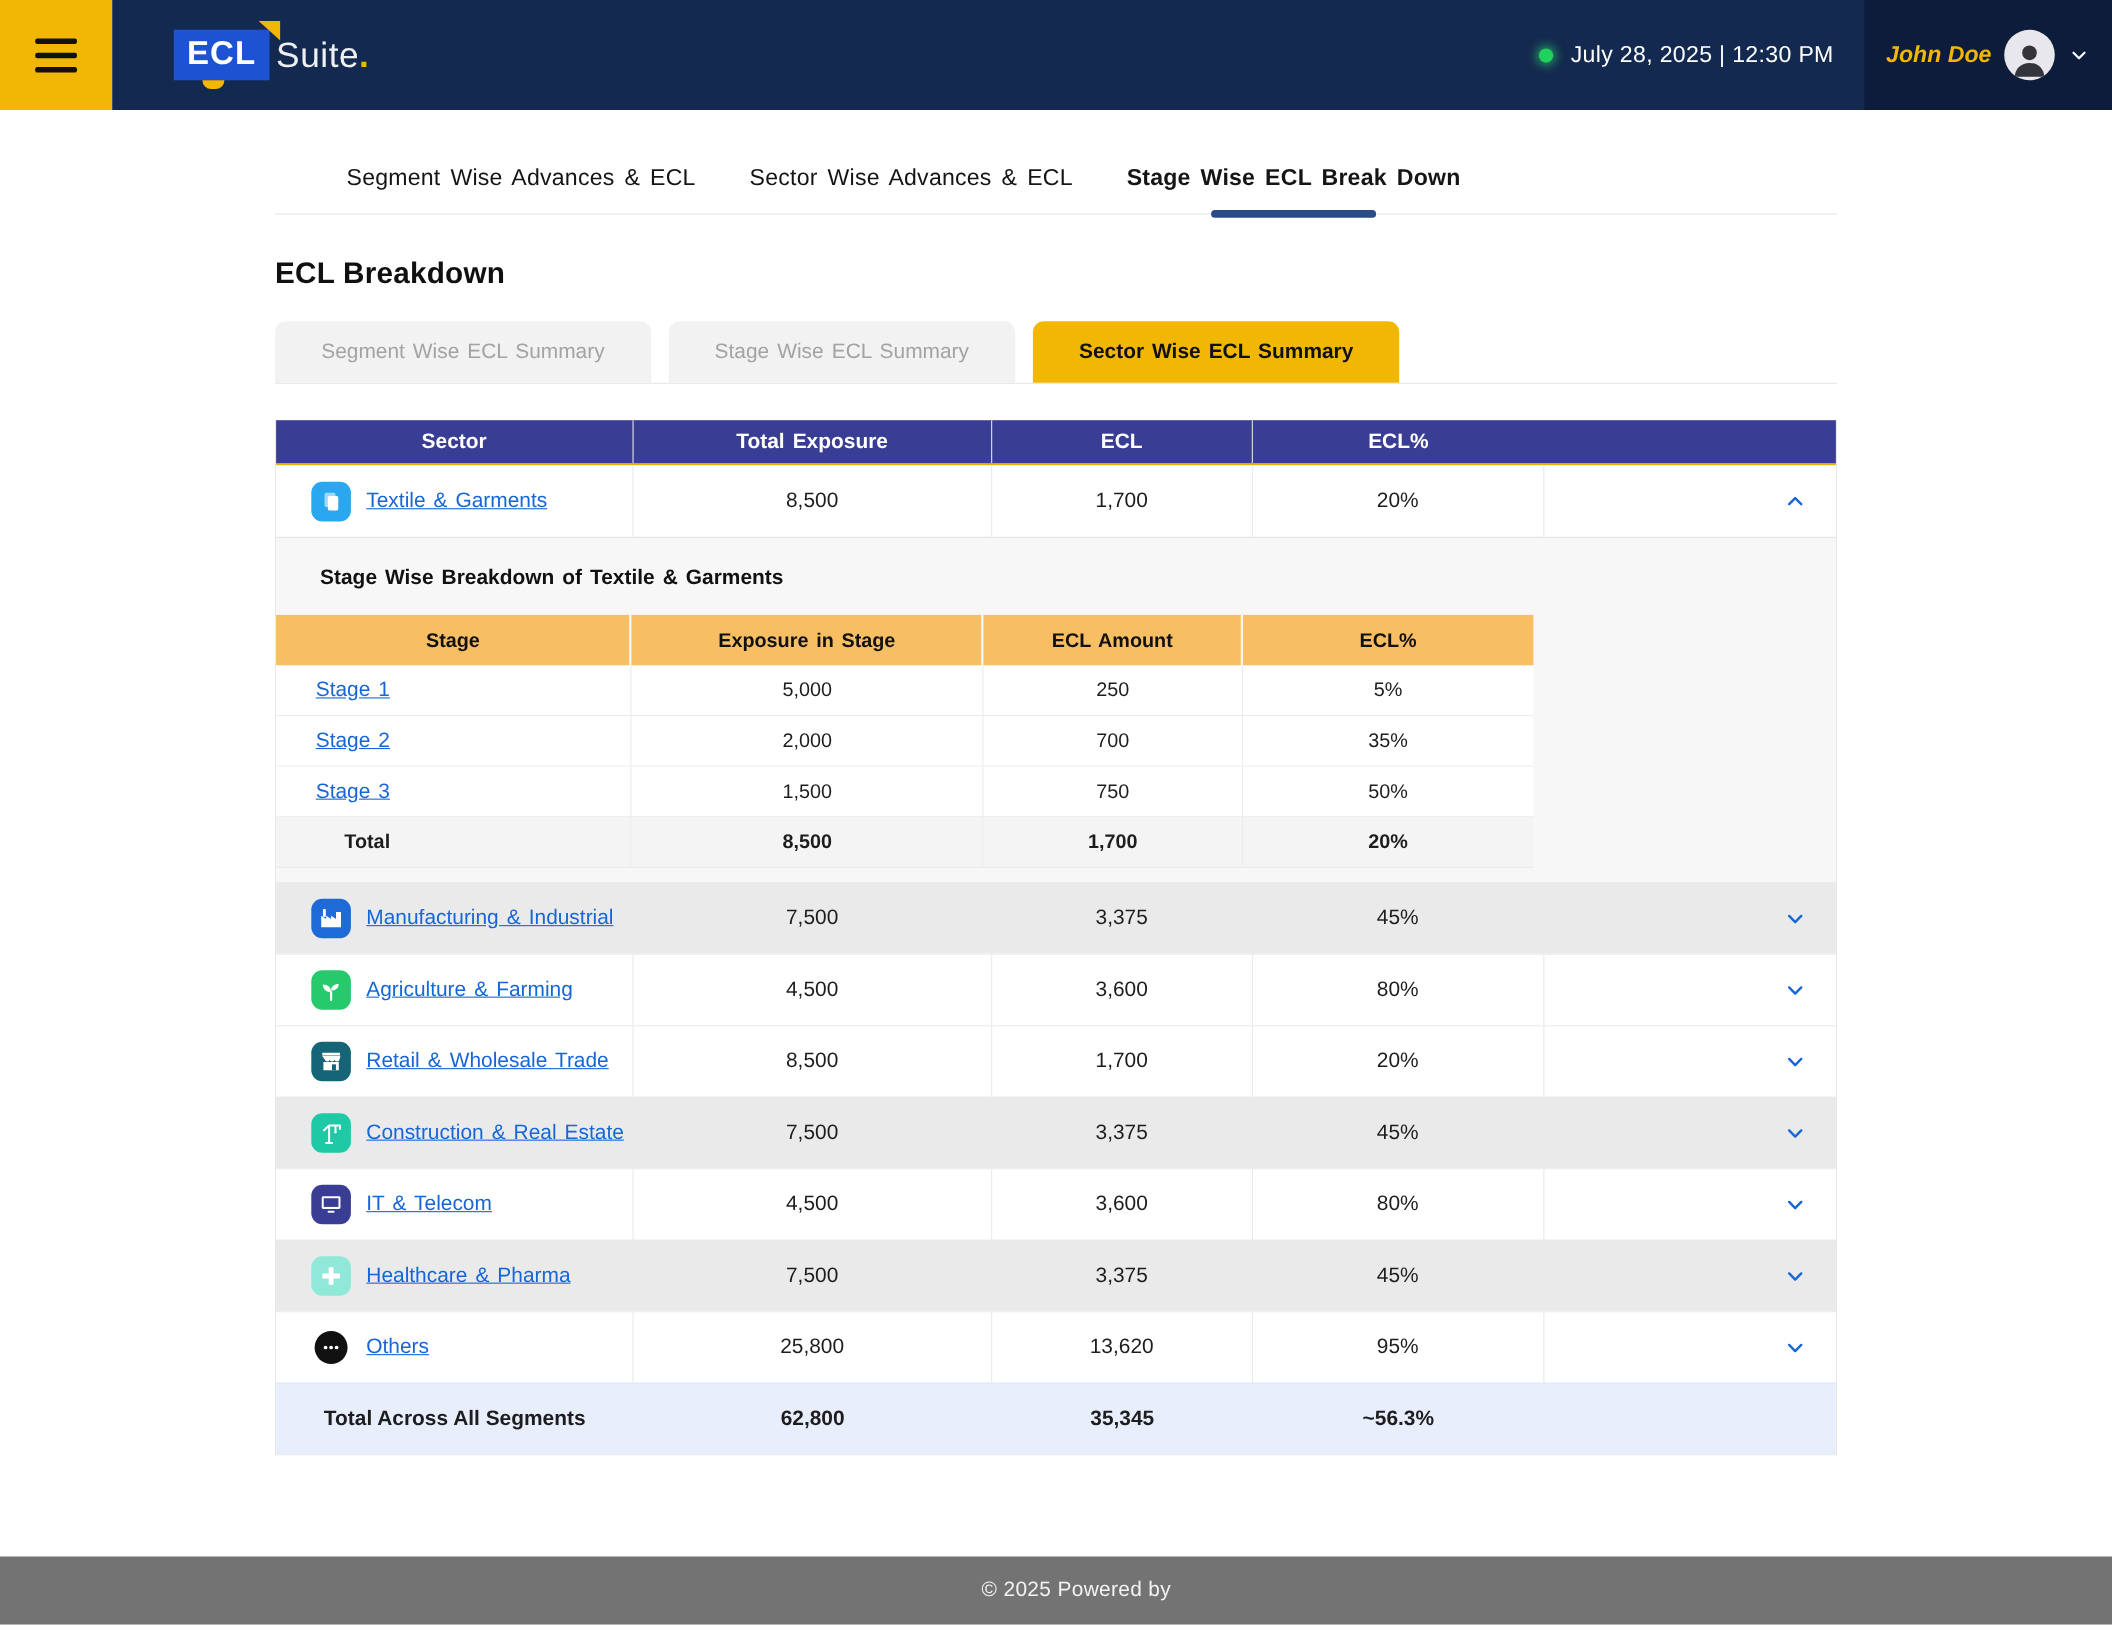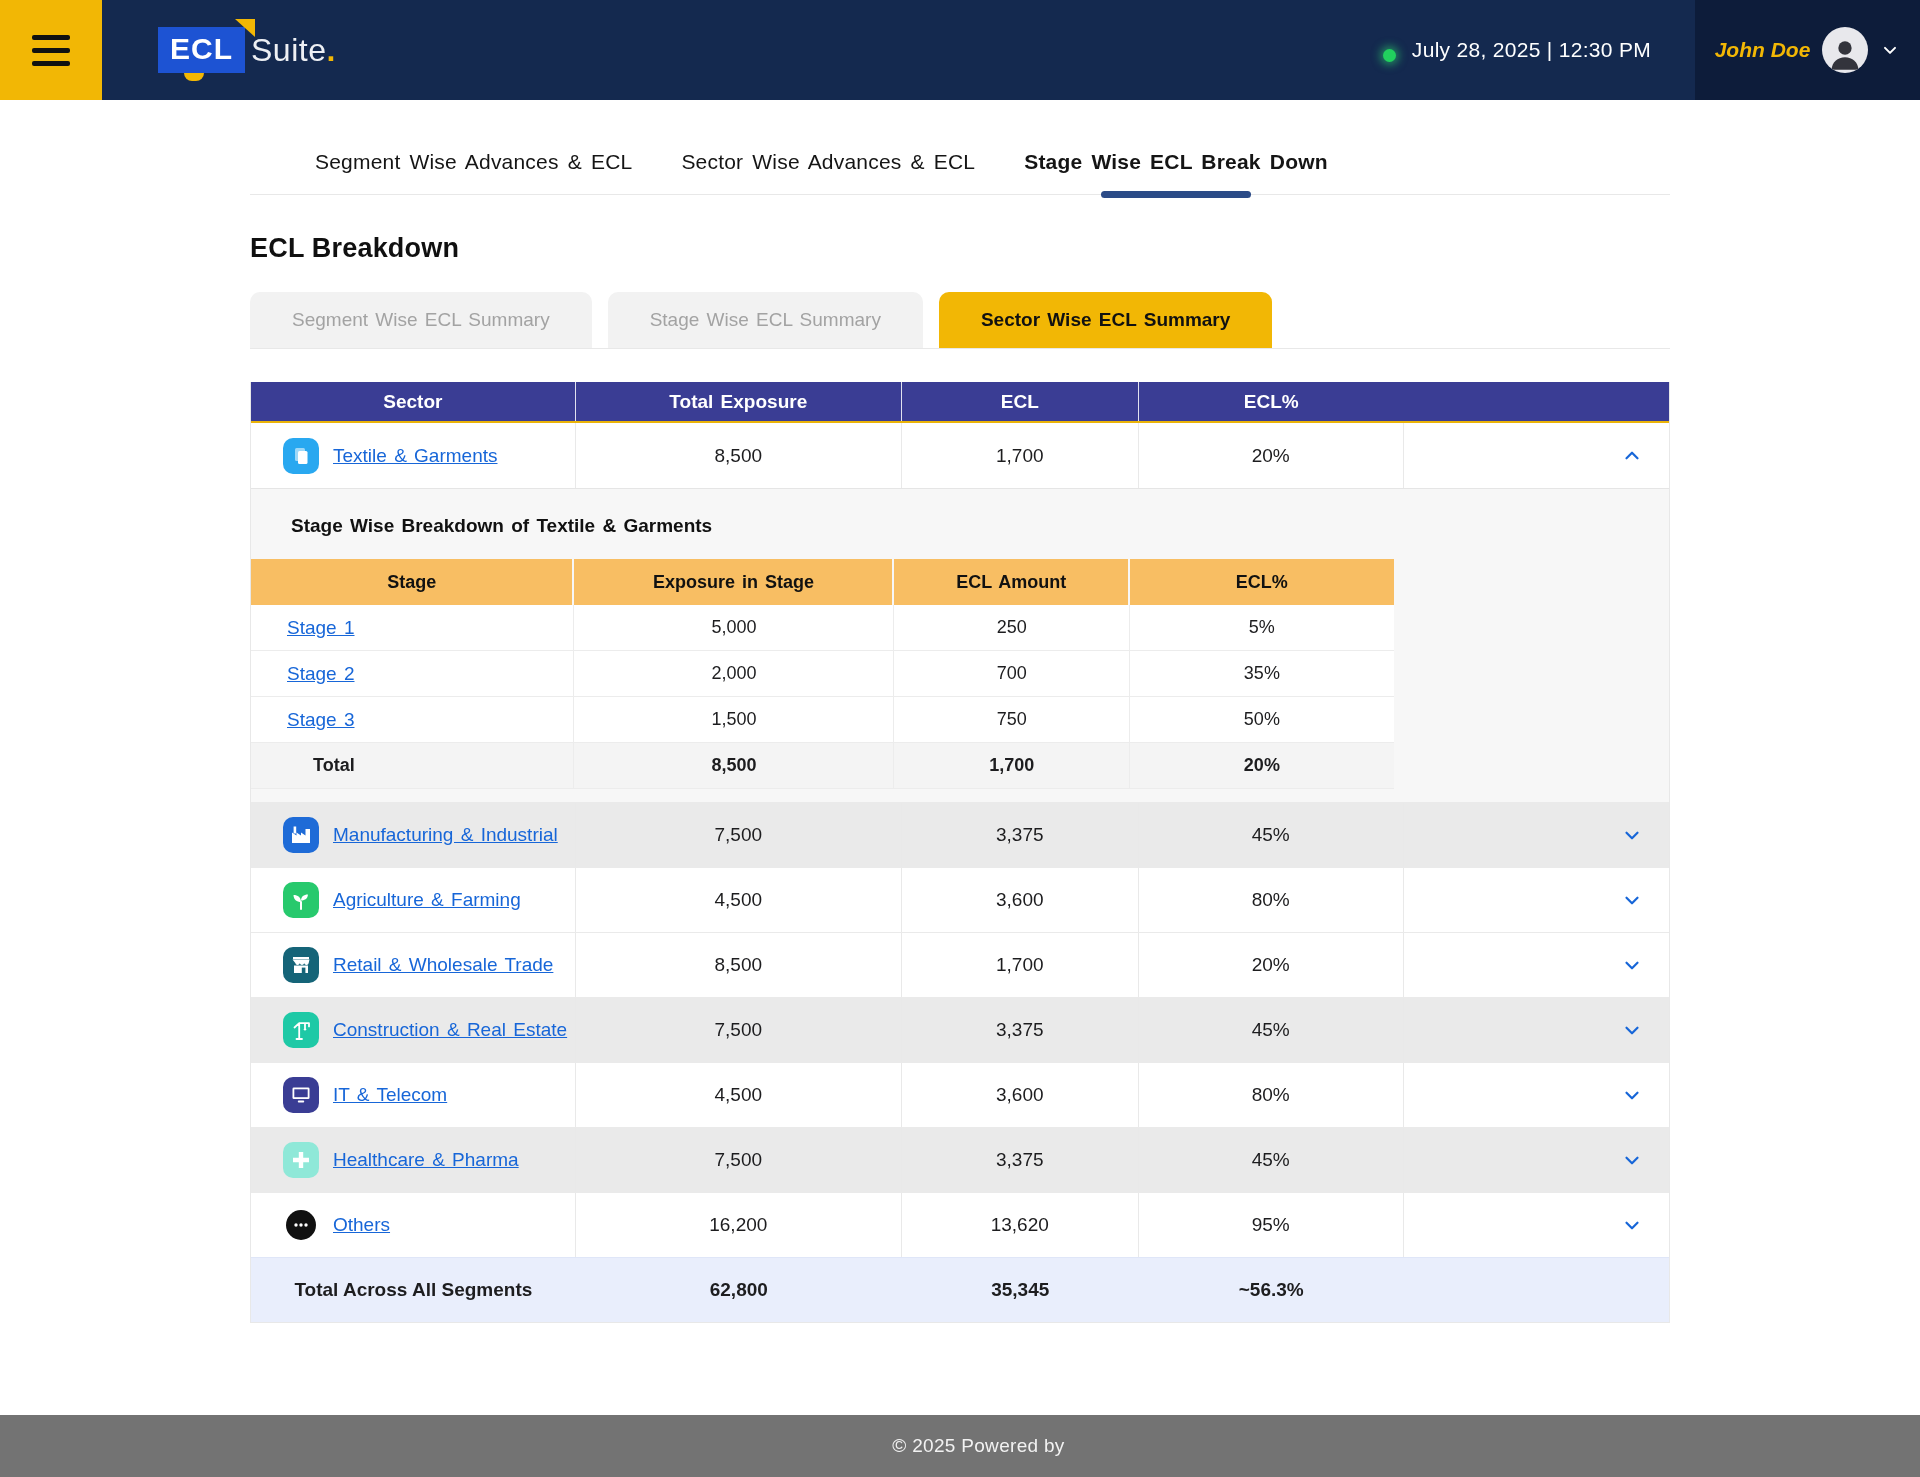--- a/index.html
+++ b/index.html
@@ -19,21 +19,21 @@
   .topbar-main { flex:1; background:#14294F; display:flex; align-items:center; }
   .logo { display:flex; align-items:center; margin-left:56px; cursor:pointer; }
   .logo-box { position:relative; background:#1D53D3; color:#fff; font-weight:700;
     font-size:30px; letter-spacing:1px; padding:5px 12px 7px 12px; }
   .logo-tri { position:absolute; top:-8px; right:-10px; width:20px; height:18px;
     background:#F2B705; clip-path:polygon(0 0,100% 0,100% 100%); }
   .logo-arc { position:absolute; left:26px; bottom:-8px; width:20px; height:8px;
     background:#F2B705; border-radius:0 0 20px 20px; }
   .logo-suite { color:#eef0f4; font-size:32px; font-weight:300; margin-left:6px; letter-spacing:.5px; }
   .logo-dot { color:#F2B705; font-size:32px; font-weight:800; }
-  .status { margin-left:auto; display:flex; align-items:flex-end; gap:16px; padding-right:44px; }
+  .status { margin-left:auto; display:flex; align-items:center; gap:16px; padding-right:28px; }
   .green-dot { width:13px; height:13px; border-radius:50%; background:#21D15E;
     box-shadow:0 0 9px 3px rgba(46,220,110,.55); }
   .date-text { color:#fff; font-size:21px; font-weight:500; letter-spacing:.3px; }
   .user-area { width:225px; height:100px; background:#0D1C3A; display:flex; align-items:center;
     justify-content:center; gap:12px; cursor:pointer;font-style:italic; }
   .user-name { color:#F2B705; font-size:21px; font-weight:700; }
   .avatar { width:46px; height:46px; border-radius:50%; background:#e8e8ec; overflow:hidden;
     display:flex; align-items:flex-end; justify-content:center; }
   .avatar svg { width:40px; height:40px; }
   .chev-white svg { width:20px; height:20px; display:block; }
@@ -373,21 +373,21 @@
     <div class="cell c-sector">
       <span class="s-icon circle" style="background: rgb(17, 17, 17);">
               <svg viewBox="0 0 24 24" fill="#fff">
                 <circle cx="7" cy="12" r="1.7"></circle>
                 <circle cx="12" cy="12" r="1.7"></circle>
                 <circle cx="17" cy="12" r="1.7"></circle>
               </svg>
             </span>
       <a class="s-link">Others</a>
     </div>
-    <div class="cell c-exp">16,200</div>
+    <div class="cell c-exp">25,800</div>
     <div class="cell c-ecl">13,620</div>
     <div class="cell c-pct">95%</div>
     <div class="cell c-chev row-chev">
             <svg viewBox="0 0 24 24" fill="none" stroke="#1766D8" stroke-width="2.4" stroke-linecap="round" stroke-linejoin="round">
               <path d="M6 9.5l6 6 6-6"></path>
             </svg>
           </div>
   </div>
       </div>
 

